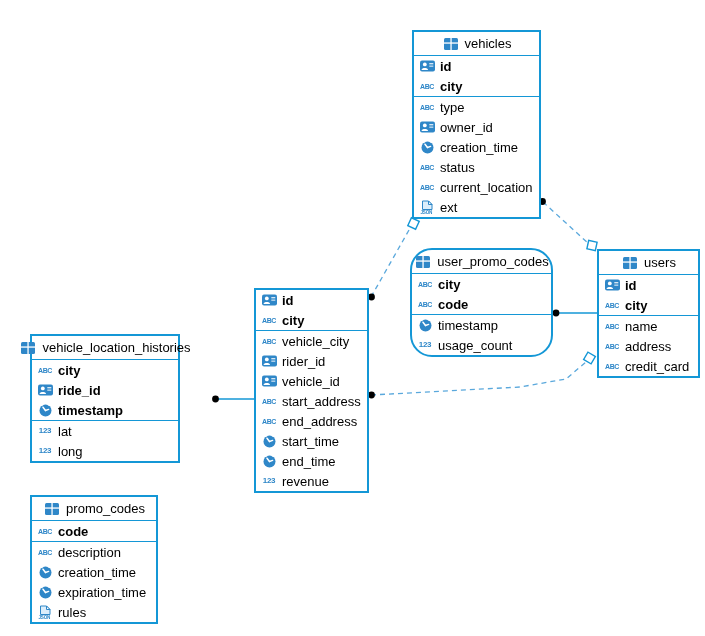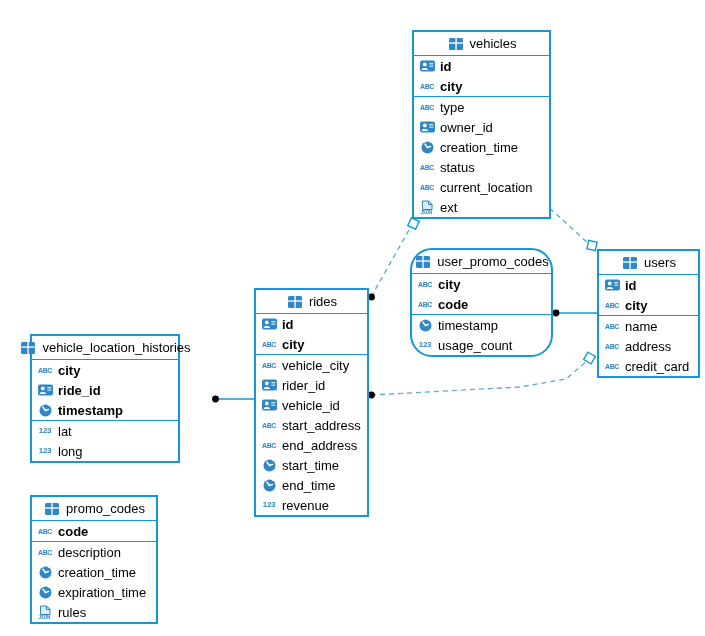--- a/index.html
+++ b/index.html
@@ -69,21 +69,21 @@
       </g>
       <circle cx="371.5" cy="395" r="3.4" fill="#000000"></circle>
     </g>
 
     <g>
       <path d="M215 399 L254 399" fill="none" stroke="#1497d6" stroke-width="1.3"></path>
       <circle cx="215.5" cy="399" r="3.4" fill="#000000"></circle>
     </g>
   </svg>
 
-  <div class="erd-table" style="left:412px;top:30px;width:139px;">
+  <div class="erd-table" style="left:412px;top:30px;width:129px;">
       <div class="erd-header">
         <span class="icon-box">
           <svg width="14" height="12" viewBox="0 0 14 12">
             <rect x="0" y="0" width="14" height="12" rx="1.5" fill="#2f87c8"></rect>
             <rect x="0" y="4.4" width="14" height="1.3" fill="#fff"></rect>
             <rect x="6.4" y="0" width="1.3" height="12" fill="#fff"></rect>
           </svg>
         </span>
         <span>vehicles</span>
       </div>
@@ -245,186 +245,176 @@
       </div>
       <div class="erd-row">
         <span class="icon-box">
           <span class="txt-icon">ABC</span>
         </span>
         <span class="col-name">credit_card</span>
       </div>
     </div>
 
   <div class="erd-table" style="left:254px;top:288px;width:115px;">
+      <div class="erd-row key">
+        <span class="icon-box">
+          <svg width="15" height="12" viewBox="0 0 15 12">
+            <rect x="0" y="0.5" width="15" height="11" rx="2" fill="#2f87c8"></rect>
+            <circle cx="4.8" cy="4.4" r="1.9" fill="#fff"></circle>
+            <path d="M1.6 9.9 C1.6 7.3 8 7.3 8 9.9 Z" fill="#fff"></path>
+            <rect x="9.3" y="3.2" width="4" height="1.1" fill="#fff"></rect>
+            <rect x="9.3" y="5.6" width="4" height="1.1" fill="#fff" opacity="0.85"></rect>
+          </svg>
+        </span>
+        <span class="col-name">id</span>
+      </div>
+      <div class="erd-row key">
+        <span class="icon-box">
+          <span class="txt-icon">ABC</span>
+        </span>
+        <span class="col-name">city</span>
+      </div>
+      <div class="erd-row first-nonkey">
+        <span class="icon-box">
+          <span class="txt-icon">ABC</span>
+        </span>
+        <span class="col-name">vehicle_city</span>
+      </div>
+      <div class="erd-row">
+        <span class="icon-box">
+          <svg width="15" height="12" viewBox="0 0 15 12">
+            <rect x="0" y="0.5" width="15" height="11" rx="2" fill="#2f87c8"></rect>
+            <circle cx="4.8" cy="4.4" r="1.9" fill="#fff"></circle>
+            <path d="M1.6 9.9 C1.6 7.3 8 7.3 8 9.9 Z" fill="#fff"></path>
+            <rect x="9.3" y="3.2" width="4" height="1.1" fill="#fff"></rect>
+            <rect x="9.3" y="5.6" width="4" height="1.1" fill="#fff" opacity="0.85"></rect>
+          </svg>
+        </span>
+        <span class="col-name">rider_id</span>
+      </div>
+      <div class="erd-row">
+        <span class="icon-box">
+          <svg width="15" height="12" viewBox="0 0 15 12">
+            <rect x="0" y="0.5" width="15" height="11" rx="2" fill="#2f87c8"></rect>
+            <circle cx="4.8" cy="4.4" r="1.9" fill="#fff"></circle>
+            <path d="M1.6 9.9 C1.6 7.3 8 7.3 8 9.9 Z" fill="#fff"></path>
+            <rect x="9.3" y="3.2" width="4" height="1.1" fill="#fff"></rect>
+            <rect x="9.3" y="5.6" width="4" height="1.1" fill="#fff" opacity="0.85"></rect>
+          </svg>
+        </span>
+        <span class="col-name">vehicle_id</span>
+      </div>
+      <div class="erd-row">
+        <span class="icon-box">
+          <span class="txt-icon">ABC</span>
+        </span>
+        <span class="col-name">start_address</span>
+      </div>
+      <div class="erd-row">
+        <span class="icon-box">
+          <span class="txt-icon">ABC</span>
+        </span>
+        <span class="col-name">end_address</span>
+      </div>
+      <div class="erd-row">
+        <span class="icon-box">
+          <svg width="13" height="13" viewBox="0 0 13 13">
+            <circle cx="6.5" cy="6.5" r="6" fill="#2f87c8"></circle>
+            <path d="M6.5 6.5 L4 3.2" stroke="#fff" stroke-width="1.5" stroke-linecap="round"></path>
+            <path d="M6.5 6.5 L9.6 5.4" stroke="#fff" stroke-width="1.5" stroke-linecap="round"></path>
+            <rect x="1.8" y="0" width="2.4" height="1.7" fill="#fff" transform="rotate(-20 3 1)"></rect>
+            <rect x="8.8" y="0" width="2.4" height="1.7" fill="#fff" transform="rotate(20 10 1)"></rect>
+          </svg>
+        </span>
+        <span class="col-name">start_time</span>
+      </div>
+      <div class="erd-row">
+        <span class="icon-box">
+          <svg width="13" height="13" viewBox="0 0 13 13">
+            <circle cx="6.5" cy="6.5" r="6" fill="#2f87c8"></circle>
+            <path d="M6.5 6.5 L4 3.2" stroke="#fff" stroke-width="1.5" stroke-linecap="round"></path>
+            <path d="M6.5 6.5 L9.6 5.4" stroke="#fff" stroke-width="1.5" stroke-linecap="round"></path>
+            <rect x="1.8" y="0" width="2.4" height="1.7" fill="#fff" transform="rotate(-20 3 1)"></rect>
+            <rect x="8.8" y="0" width="2.4" height="1.7" fill="#fff" transform="rotate(20 10 1)"></rect>
+          </svg>
+        </span>
+        <span class="col-name">end_time</span>
+      </div>
+      <div class="erd-row">
+        <span class="icon-box">
+          <span class="num-icon">123</span>
+        </span>
+        <span class="col-name">revenue</span>
+      </div>
+    </div>
+
+  <div class="erd-table" style="left:30px;top:334px;width:150px;">
       <div class="erd-header">
         <span class="icon-box">
           <svg width="14" height="12" viewBox="0 0 14 12">
             <rect x="0" y="0" width="14" height="12" rx="1.5" fill="#2f87c8"></rect>
             <rect x="0" y="4.4" width="14" height="1.3" fill="#fff"></rect>
             <rect x="6.4" y="0" width="1.3" height="12" fill="#fff"></rect>
           </svg>
         </span>
-        <span>rides</span>
-      </div>
-      <div class="erd-row key">
-        <span class="icon-box">
-          <svg width="15" height="12" viewBox="0 0 15 12">
-            <rect x="0" y="0.5" width="15" height="11" rx="2" fill="#2f87c8"></rect>
-            <circle cx="4.8" cy="4.4" r="1.9" fill="#fff"></circle>
-            <path d="M1.6 9.9 C1.6 7.3 8 7.3 8 9.9 Z" fill="#fff"></path>
-            <rect x="9.3" y="3.2" width="4" height="1.1" fill="#fff"></rect>
-            <rect x="9.3" y="5.6" width="4" height="1.1" fill="#fff" opacity="0.85"></rect>
-          </svg>
-        </span>
-        <span class="col-name">id</span>
+        <span>vehicle_location_histories</span>
       </div>
       <div class="erd-row key">
         <span class="icon-box">
           <span class="txt-icon">ABC</span>
         </span>
         <span class="col-name">city</span>
       </div>
-      <div class="erd-row first-nonkey">
-        <span class="icon-box">
-          <span class="txt-icon">ABC</span>
-        </span>
-        <span class="col-name">vehicle_city</span>
-      </div>
-      <div class="erd-row">
-        <span class="icon-box">
-          <svg width="15" height="12" viewBox="0 0 15 12">
-            <rect x="0" y="0.5" width="15" height="11" rx="2" fill="#2f87c8"></rect>
-            <circle cx="4.8" cy="4.4" r="1.9" fill="#fff"></circle>
-            <path d="M1.6 9.9 C1.6 7.3 8 7.3 8 9.9 Z" fill="#fff"></path>
-            <rect x="9.3" y="3.2" width="4" height="1.1" fill="#fff"></rect>
-            <rect x="9.3" y="5.6" width="4" height="1.1" fill="#fff" opacity="0.85"></rect>
-          </svg>
-        </span>
-        <span class="col-name">rider_id</span>
-      </div>
-      <div class="erd-row">
-        <span class="icon-box">
-          <svg width="15" height="12" viewBox="0 0 15 12">
-            <rect x="0" y="0.5" width="15" height="11" rx="2" fill="#2f87c8"></rect>
-            <circle cx="4.8" cy="4.4" r="1.9" fill="#fff"></circle>
-            <path d="M1.6 9.9 C1.6 7.3 8 7.3 8 9.9 Z" fill="#fff"></path>
-            <rect x="9.3" y="3.2" width="4" height="1.1" fill="#fff"></rect>
-            <rect x="9.3" y="5.6" width="4" height="1.1" fill="#fff" opacity="0.85"></rect>
-          </svg>
-        </span>
-        <span class="col-name">vehicle_id</span>
-      </div>
-      <div class="erd-row">
-        <span class="icon-box">
-          <span class="txt-icon">ABC</span>
-        </span>
-        <span class="col-name">start_address</span>
-      </div>
-      <div class="erd-row">
-        <span class="icon-box">
-          <span class="txt-icon">ABC</span>
-        </span>
-        <span class="col-name">end_address</span>
-      </div>
-      <div class="erd-row">
-        <span class="icon-box">
-          <svg width="13" height="13" viewBox="0 0 13 13">
-            <circle cx="6.5" cy="6.5" r="6" fill="#2f87c8"></circle>
-            <path d="M6.5 6.5 L4 3.2" stroke="#fff" stroke-width="1.5" stroke-linecap="round"></path>
-            <path d="M6.5 6.5 L9.6 5.4" stroke="#fff" stroke-width="1.5" stroke-linecap="round"></path>
-            <rect x="1.8" y="0" width="2.4" height="1.7" fill="#fff" transform="rotate(-20 3 1)"></rect>
-            <rect x="8.8" y="0" width="2.4" height="1.7" fill="#fff" transform="rotate(20 10 1)"></rect>
-          </svg>
-        </span>
-        <span class="col-name">start_time</span>
-      </div>
-      <div class="erd-row">
-        <span class="icon-box">
-          <svg width="13" height="13" viewBox="0 0 13 13">
-            <circle cx="6.5" cy="6.5" r="6" fill="#2f87c8"></circle>
-            <path d="M6.5 6.5 L4 3.2" stroke="#fff" stroke-width="1.5" stroke-linecap="round"></path>
-            <path d="M6.5 6.5 L9.6 5.4" stroke="#fff" stroke-width="1.5" stroke-linecap="round"></path>
-            <rect x="1.8" y="0" width="2.4" height="1.7" fill="#fff" transform="rotate(-20 3 1)"></rect>
-            <rect x="8.8" y="0" width="2.4" height="1.7" fill="#fff" transform="rotate(20 10 1)"></rect>
-          </svg>
-        </span>
-        <span class="col-name">end_time</span>
-      </div>
-      <div class="erd-row">
+      <div class="erd-row key">
+        <span class="icon-box">
+          <svg width="15" height="12" viewBox="0 0 15 12">
+            <rect x="0" y="0.5" width="15" height="11" rx="2" fill="#2f87c8"></rect>
+            <circle cx="4.8" cy="4.4" r="1.9" fill="#fff"></circle>
+            <path d="M1.6 9.9 C1.6 7.3 8 7.3 8 9.9 Z" fill="#fff"></path>
+            <rect x="9.3" y="3.2" width="4" height="1.1" fill="#fff"></rect>
+            <rect x="9.3" y="5.6" width="4" height="1.1" fill="#fff" opacity="0.85"></rect>
+          </svg>
+        </span>
+        <span class="col-name">ride_id</span>
+      </div>
+      <div class="erd-row key">
+        <span class="icon-box">
+          <svg width="13" height="13" viewBox="0 0 13 13">
+            <circle cx="6.5" cy="6.5" r="6" fill="#2f87c8"></circle>
+            <path d="M6.5 6.5 L4 3.2" stroke="#fff" stroke-width="1.5" stroke-linecap="round"></path>
+            <path d="M6.5 6.5 L9.6 5.4" stroke="#fff" stroke-width="1.5" stroke-linecap="round"></path>
+            <rect x="1.8" y="0" width="2.4" height="1.7" fill="#fff" transform="rotate(-20 3 1)"></rect>
+            <rect x="8.8" y="0" width="2.4" height="1.7" fill="#fff" transform="rotate(20 10 1)"></rect>
+          </svg>
+        </span>
+        <span class="col-name">timestamp</span>
+      </div>
+      <div class="erd-row first-nonkey">
         <span class="icon-box">
           <span class="num-icon">123</span>
         </span>
-        <span class="col-name">revenue</span>
-      </div>
-    </div>
-
-  <div class="erd-table" style="left:30px;top:334px;width:150px;">
+        <span class="col-name">lat</span>
+      </div>
+      <div class="erd-row">
+        <span class="icon-box">
+          <span class="num-icon">123</span>
+        </span>
+        <span class="col-name">long</span>
+      </div>
+    </div>
+
+  <div class="erd-table" style="left:30px;top:495px;width:128px;">
       <div class="erd-header">
         <span class="icon-box">
           <svg width="14" height="12" viewBox="0 0 14 12">
             <rect x="0" y="0" width="14" height="12" rx="1.5" fill="#2f87c8"></rect>
             <rect x="0" y="4.4" width="14" height="1.3" fill="#fff"></rect>
             <rect x="6.4" y="0" width="1.3" height="12" fill="#fff"></rect>
           </svg>
         </span>
-        <span>vehicle_location_histories</span>
-      </div>
-      <div class="erd-row key">
-        <span class="icon-box">
-          <span class="txt-icon">ABC</span>
-        </span>
-        <span class="col-name">city</span>
-      </div>
-      <div class="erd-row key">
-        <span class="icon-box">
-          <svg width="15" height="12" viewBox="0 0 15 12">
-            <rect x="0" y="0.5" width="15" height="11" rx="2" fill="#2f87c8"></rect>
-            <circle cx="4.8" cy="4.4" r="1.9" fill="#fff"></circle>
-            <path d="M1.6 9.9 C1.6 7.3 8 7.3 8 9.9 Z" fill="#fff"></path>
-            <rect x="9.3" y="3.2" width="4" height="1.1" fill="#fff"></rect>
-            <rect x="9.3" y="5.6" width="4" height="1.1" fill="#fff" opacity="0.85"></rect>
-          </svg>
-        </span>
-        <span class="col-name">ride_id</span>
-      </div>
-      <div class="erd-row key">
-        <span class="icon-box">
-          <svg width="13" height="13" viewBox="0 0 13 13">
-            <circle cx="6.5" cy="6.5" r="6" fill="#2f87c8"></circle>
-            <path d="M6.5 6.5 L4 3.2" stroke="#fff" stroke-width="1.5" stroke-linecap="round"></path>
-            <path d="M6.5 6.5 L9.6 5.4" stroke="#fff" stroke-width="1.5" stroke-linecap="round"></path>
-            <rect x="1.8" y="0" width="2.4" height="1.7" fill="#fff" transform="rotate(-20 3 1)"></rect>
-            <rect x="8.8" y="0" width="2.4" height="1.7" fill="#fff" transform="rotate(20 10 1)"></rect>
-          </svg>
-        </span>
-        <span class="col-name">timestamp</span>
-      </div>
-      <div class="erd-row first-nonkey">
-        <span class="icon-box">
-          <span class="num-icon">123</span>
-        </span>
-        <span class="col-name">lat</span>
-      </div>
-      <div class="erd-row">
-        <span class="icon-box">
-          <span class="num-icon">123</span>
-        </span>
-        <span class="col-name">long</span>
-      </div>
-    </div>
-
-  <div class="erd-table" style="left:30px;top:495px;width:128px;">
-      <div class="erd-header">
-        <span class="icon-box">
-          <svg width="14" height="12" viewBox="0 0 14 12">
-            <rect x="0" y="0" width="14" height="12" rx="1.5" fill="#2f87c8"></rect>
-            <rect x="0" y="4.4" width="14" height="1.3" fill="#fff"></rect>
-            <rect x="6.4" y="0" width="1.3" height="12" fill="#fff"></rect>
-          </svg>
-        </span>
         <span>promo_codes</span>
       </div>
       <div class="erd-row key">
         <span class="icon-box">
           <span class="txt-icon">ABC</span>
         </span>
         <span class="col-name">code</span>
       </div>
       <div class="erd-row first-nonkey">
         <span class="icon-box">

